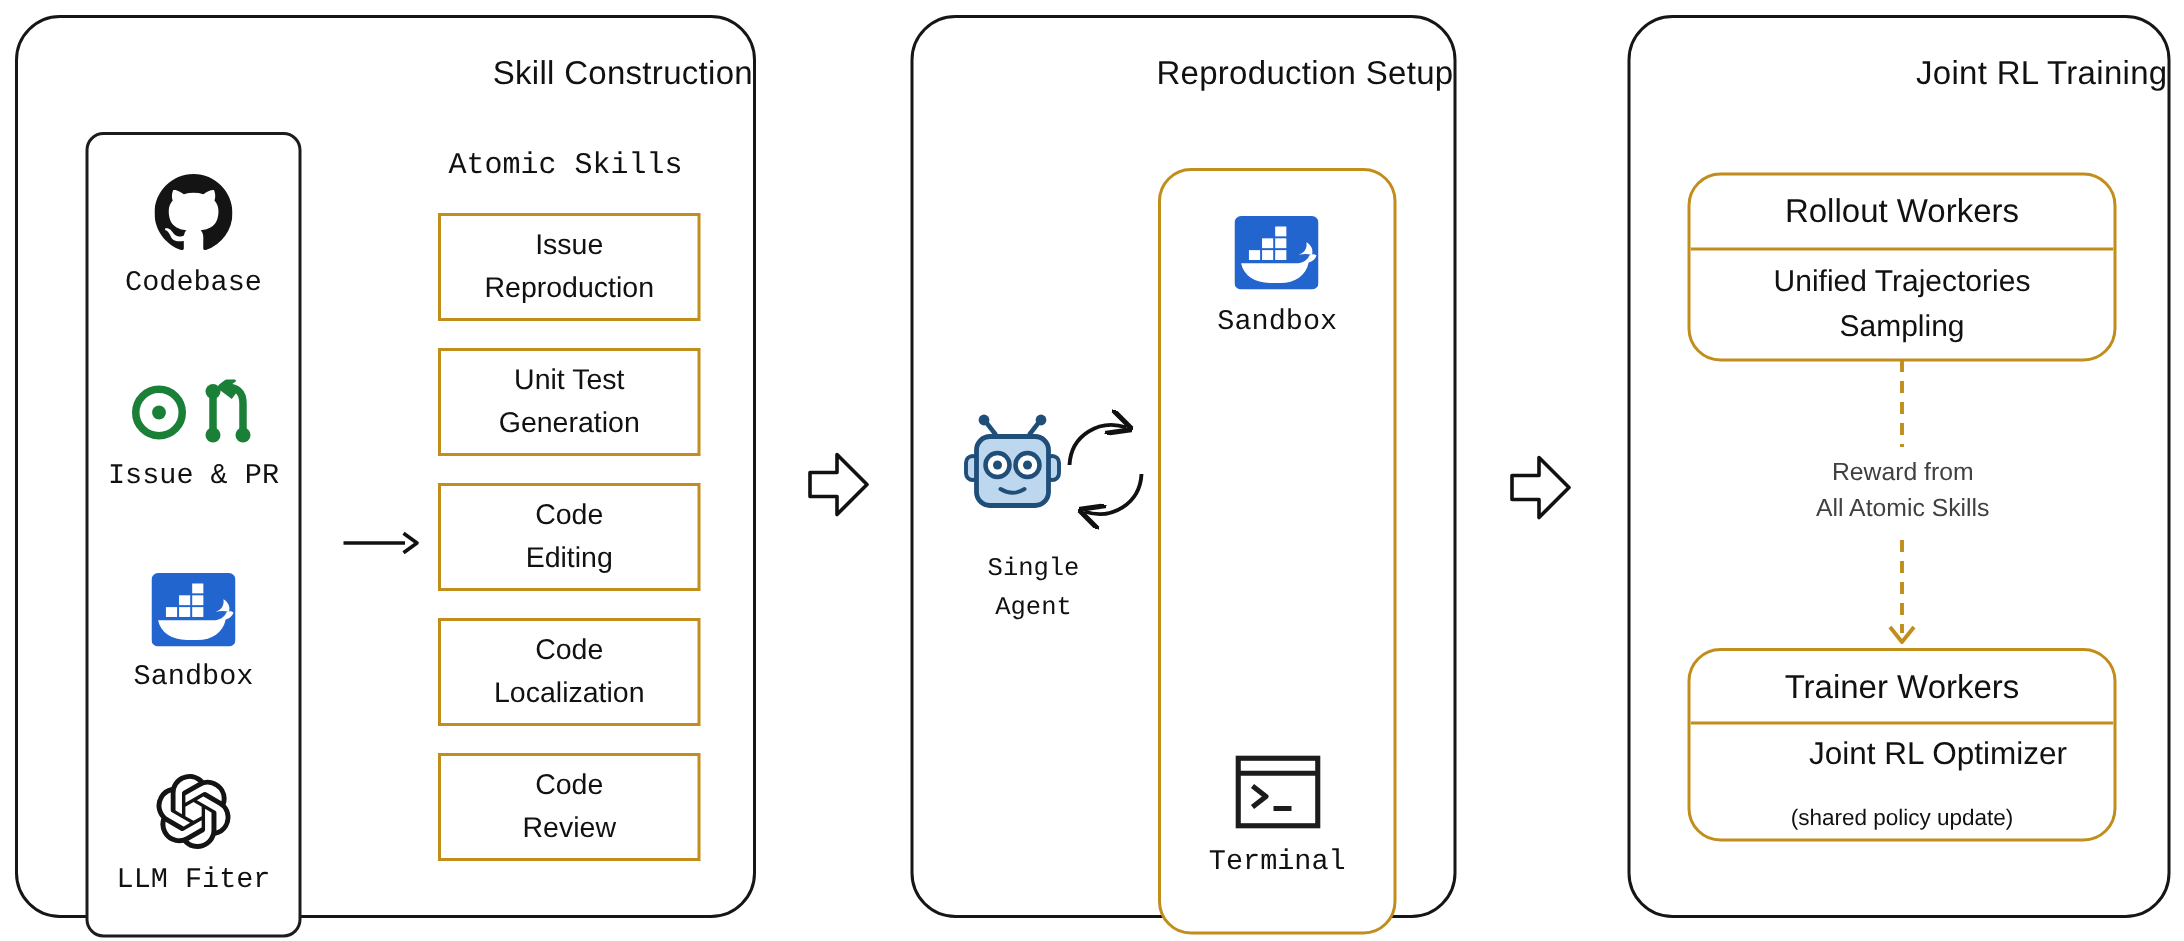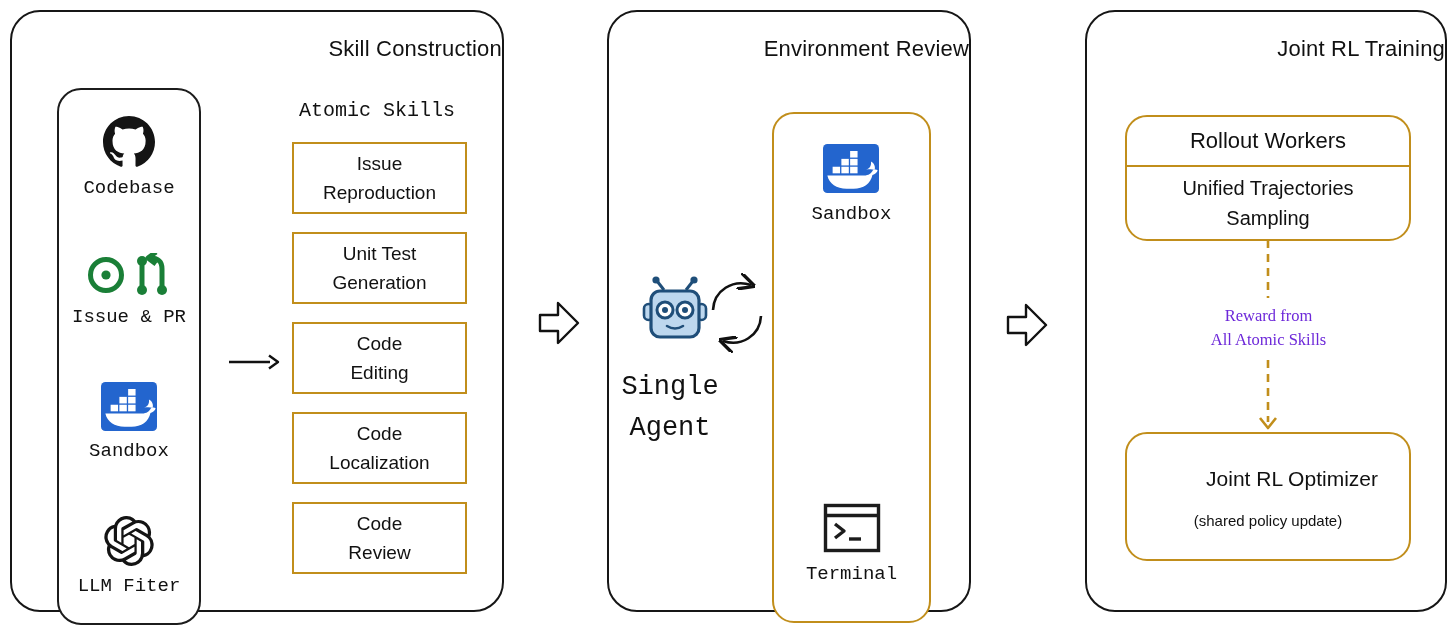--- a/index.html
+++ b/index.html
@@ -1,26 +1,26 @@
 <!DOCTYPE html>
 <html><head>
 <meta charset="utf-8">
 <style>
   html,body{margin:0;padding:0;background:#ffffff;}
   .canvas{position:relative;width:1456px;height:627px;background:#ffffff;
           font-family:"Liberation Sans",sans-serif;color:#111;overflow:hidden;}
   .panel{position:absolute;background:#fff;border:2.5px solid #161616;border-radius:30px;}
   .panel-title{position:absolute;top:24px;left:0;right:0;text-align:right;
                font-size:22px;font-weight:500;letter-spacing:.2px;}
-  .inner-box{position:absolute;background:#fff;border:2px solid #1c1c1c;border-radius:24px;
+  .inner-box{position:absolute;background:#fff;border:2px solid #1c1c1c;border-radius:12px;
              display:flex;flex-direction:column;align-items:center;
              justify-content:space-between;padding:26px 0 24px;}
   .source-item{display:flex;flex-direction:column;align-items:center;gap:9px;}
   .label{font-size:19px;line-height:1.25;text-align:center;white-space:pre-line;font-family:Liberation Mono, monospace;}
-  .gold{color:#6d28d9;font-family:Liberation Serif, serif;}
+  .gold{color:#404040;}
   .skill-box{position:absolute;left:280px;width:171px;height:68px;background:#fff;
              border:2px solid #C18E1B;display:flex;align-items:center;justify-content:center;
              font-size:19px;line-height:1.55;text-align:center;white-space:pre-line;}
   .tool-box{position:absolute;background:#fff;border:2.5px solid #C18E1B;border-radius:22px;
             display:flex;flex-direction:column;align-items:center;
             justify-content:space-between;padding:30px 0 34px;}
   .tool-item{display:flex;flex-direction:column;align-items:center;gap:10px;}
   .worker-box{position:absolute;background:#fff;border:2.5px solid #C18E1B;border-radius:22px;
               overflow:hidden;display:flex;flex-direction:column;}
   .worker-header{flex:0 0 auto;border-bottom:2px solid #C18E1B;display:flex;align-items:center;
@@ -121,39 +121,39 @@
 Review</div>
   </section>
 
   <span class="abs" style="left:538px;top:300px;">
     <svg width="42" height="46" viewBox="0 0 42 46">
       <polygon points="2,15 20,15 20,3 40,23 20,43 20,31 2,31" fill="#fff" stroke="#111" stroke-width="2.4" stroke-linejoin="round"></polygon>
     </svg>
   </span>
 
   <section class="panel" style="left:607px;top:10px;width:360px;height:598px;">
-    <div class="panel-title">Environment Review</div>
+    <div class="panel-title">Reproduction Setup</div>
 
     <span class="abs" style="left:33px;top:262px;">
       <svg width="66" height="70" viewBox="0 0 66 70">
         <line x1="22" y1="16" x2="15" y2="7" stroke="#1F4E79" stroke-width="3"></line>
         <line x1="44" y1="16" x2="51" y2="7" stroke="#1F4E79" stroke-width="3"></line>
         <circle cx="14" cy="6" r="3.6" fill="#1F4E79"></circle>
         <circle cx="52" cy="6" r="3.6" fill="#1F4E79"></circle>
         <rect x="2" y="30" width="9" height="16" rx="4.5" fill="#BDD7EE" stroke="#1F4E79" stroke-width="2.6"></rect>
         <rect x="55" y="30" width="9" height="16" rx="4.5" fill="#BDD7EE" stroke="#1F4E79" stroke-width="2.6"></rect>
         <rect x="9" y="17" width="48" height="46" rx="9" fill="#BDD7EE" stroke="#1F4E79" stroke-width="3.2"></rect>
         <circle cx="23" cy="36" r="8" fill="#fff" stroke="#1F4E79" stroke-width="3"></circle>
         <circle cx="43" cy="36" r="8" fill="#fff" stroke="#1F4E79" stroke-width="3"></circle>
         <circle cx="23" cy="36" r="3" fill="#1F4E79"></circle>
         <circle cx="43" cy="36" r="3" fill="#1F4E79"></circle>
         <path d="M25 52 Q33 57 41 52" fill="none" stroke="#1F4E79" stroke-width="2.6" stroke-linecap="round"></path>
       </svg>
     </span>
-    <div class="label abs" style="left:1px;top:355px;width:120px;font-size:27px;line-height:1.5;">Single
+    <div class="label abs" style="left:20px;top:355px;width:120px;font-size:17px;line-height:1.5;">Single
 Agent</div>
 
     <span class="abs" style="left:96px;top:258px;">
       <svg width="64" height="86" viewBox="0 0 64 86">
         <defs>
           <marker id="ah" viewBox="0 0 10 10" refX="7.5" refY="5" markerWidth="6.5" markerHeight="6.5" orient="auto-start-reverse">
             <path d="M0 0 L10 5 L0 10" fill="none" stroke="#111" stroke-width="2"></path>
           </marker>
         </defs>
         <path d="M8 40 C9 20 28 9 46 15" fill="none" stroke="#111" stroke-width="2.6" marker-end="url(#ah)"></path>
@@ -222,20 +222,21 @@
 All Atomic Skills</div>
 
     <span class="abs" style="left:166px;top:348px;">
       <svg width="30" height="72" viewBox="0 0 30 72">
         <line x1="15" y1="0" x2="15" y2="62" stroke="#C18E1B" stroke-width="2.6" stroke-dasharray="8 6"></line>
         <path d="M7 58 L15 68 L23 58" fill="none" stroke="#C18E1B" stroke-width="2.6" stroke-linejoin="round"></path>
       </svg>
     </span>
 
     <div class="worker-box" style="left:38px;top:420px;width:282px;height:125px;">
+      <div class="worker-header" style="height:47px;">Trainer Workers</div>
       <div class="worker-body">
         <span style="font-size:21px;margin-left:48px;">Joint RL Optimizer</span>
         <span class="note">(shared policy update)</span>
       </div>
     </div>
   </section>
 
 </div>
 
 </body></html>

